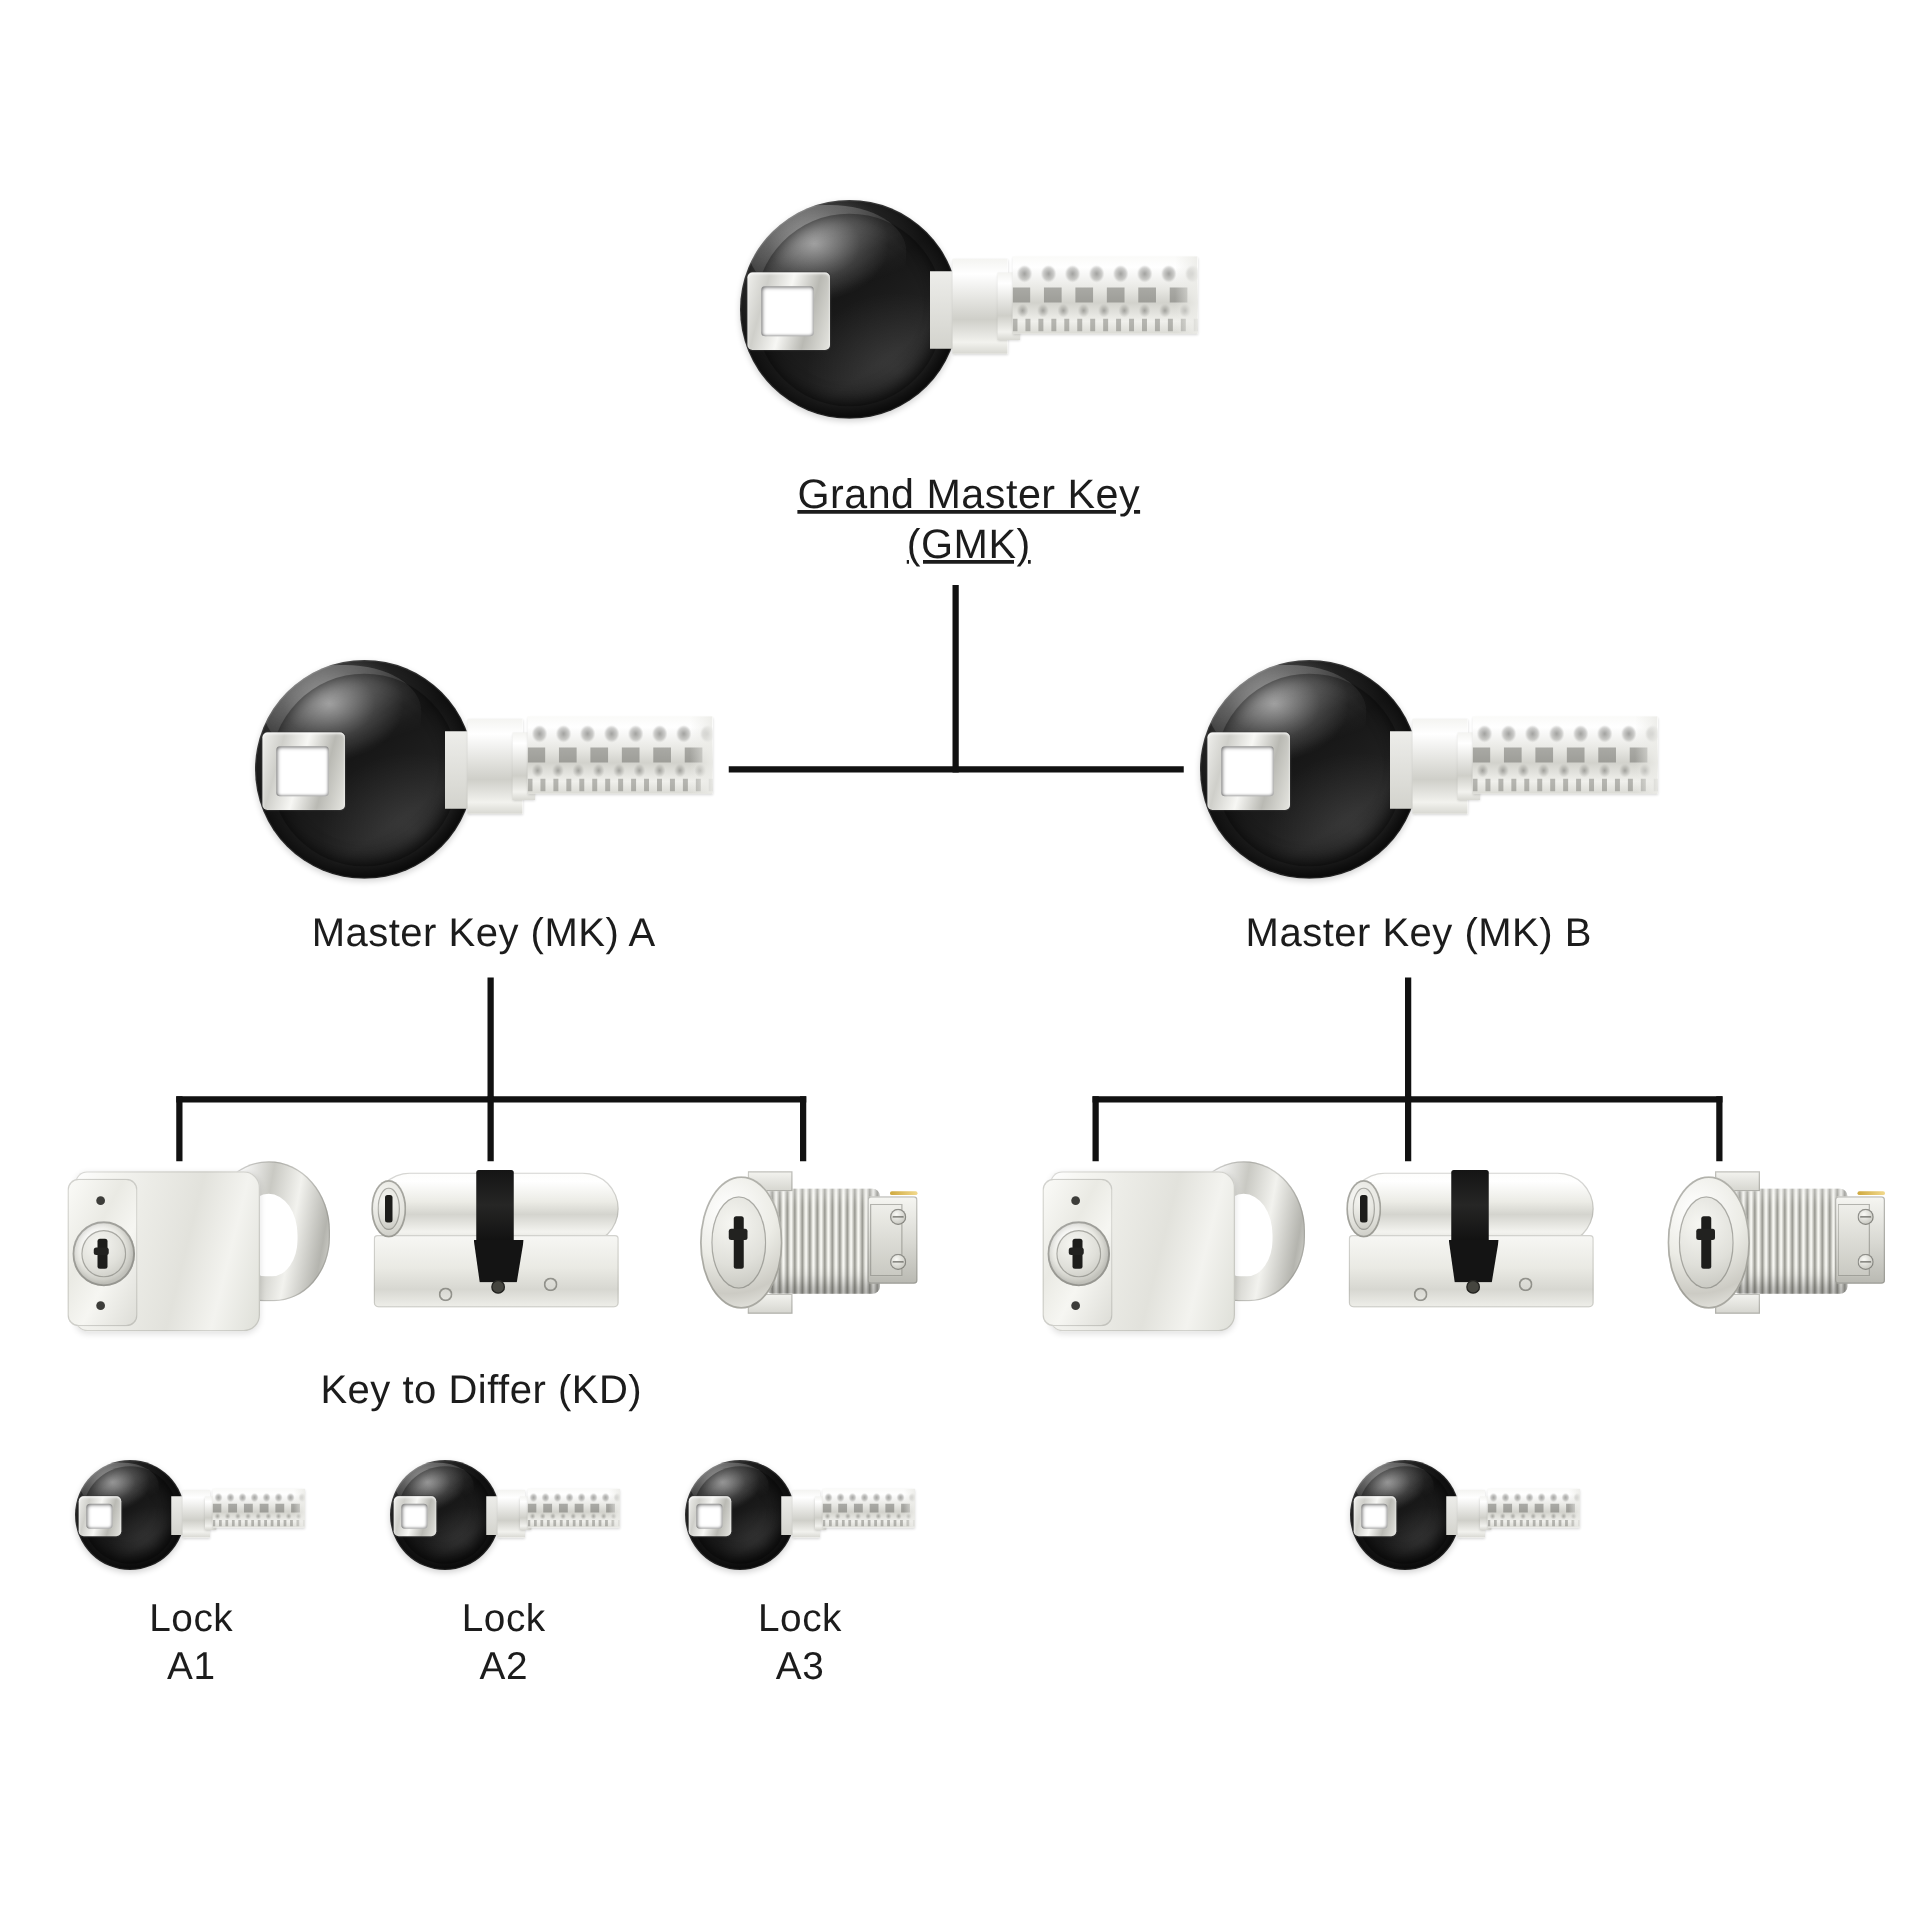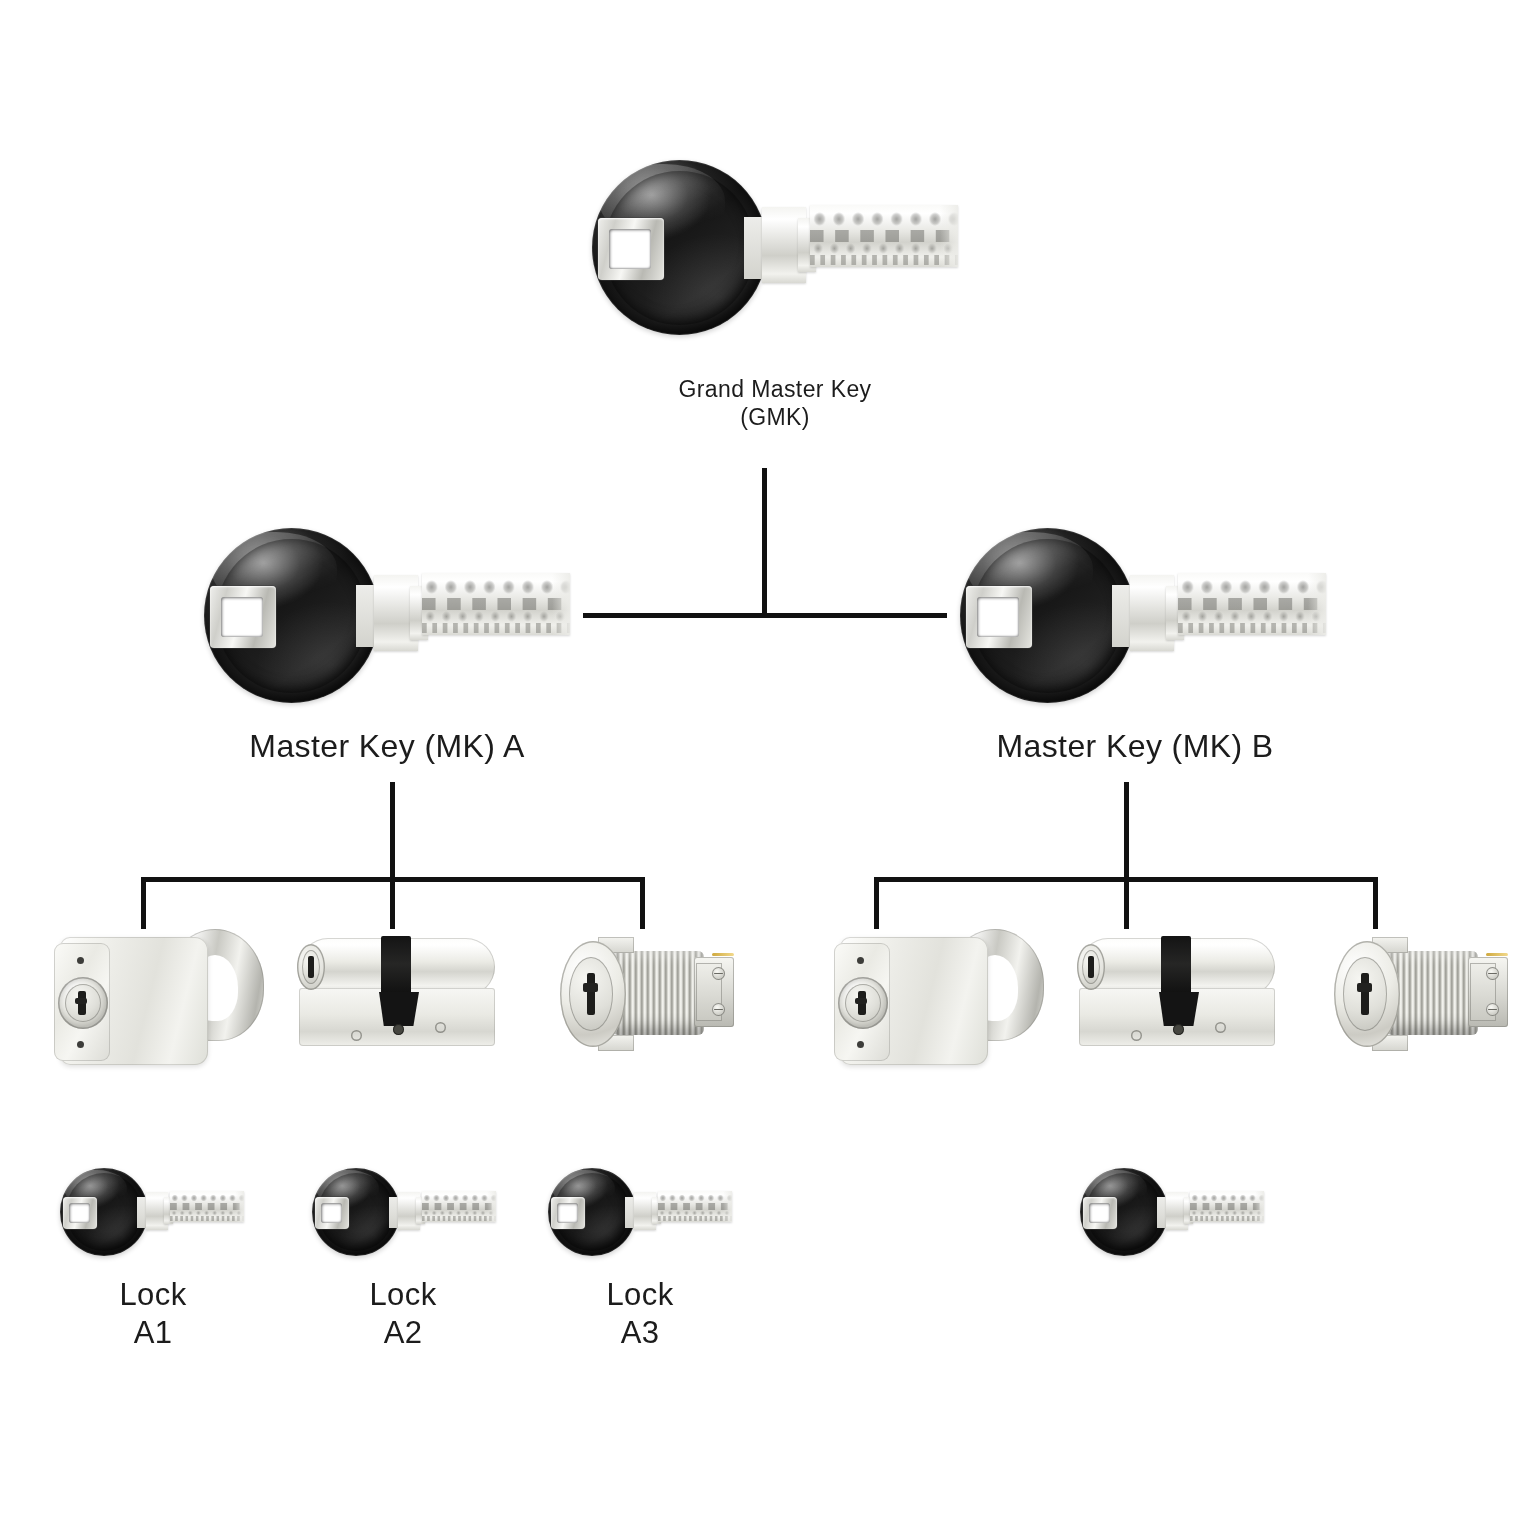--- a/index.html
+++ b/index.html
@@ -14,21 +14,21 @@
   .label{
     position:absolute;
     text-align:center;
     font-weight:300;
     color:#1c1c1c;
     letter-spacing:0.4px;
     line-height:1.22;
     white-space:pre-line;
     font-family:"Liberation Sans", sans-serif;
   }
-  .lbl-lg{font-size:23px;}
+  .lbl-lg{font-size:33px;text-decoration:underline;}
   .lbl-md{font-size:32px;}
   .lbl-sm{font-size:31px;}
 
   
   .ln{position:absolute;background:#111;}
   .ln-v{width:5px;}
   .ln-h{height:5px;}
 
   
   .key{position:absolute;}
@@ -368,20 +368,21 @@
     <div class="sc" style="left:156px;top:68px;width:13px;height:13px;"></div>
     <div class="pin" style="left:156px;top:18px;width:22px;"></div>
     <div class="tab" style="left:42px;top:2px;width:36px;height:16px;"></div>
     <div class="tab" style="left:42px;top:100px;width:36px;height:16px;"></div>
     <div class="flange" style="left:4px;top:6px;width:66px;height:106px;"></div>
     <div class="cylface" style="left:13px;top:22px;width:44px;height:74px;"></div>
     <div class="keyway" style="left:31px;top:38px;width:8px;height:42px;"></div>
     <div class="keyway kw2" style="left:27px;top:48px;width:15px;height:9px;"></div>
   </div>
 
+  <div class="label lbl-md" style="left:150px;top:1092px;width:470px;">Key to Differ (KD)</div>
 
   <div class="padlock" style="left:828px;top:925px;width:215px;height:140px;">
     <div class="shackle" style="left:118px;top:4px;width:98px;height:112px;">
       <div class="cut" style="left:26px;top:26px;width:46px;height:66px;"></div>
     </div>
     <div class="body" style="left:12px;top:12px;width:148px;height:128px;"></div>
     <div class="face" style="left:6px;top:18px;width:56px;height:118px;"></div>
     <div class="screw" style="left:29px;top:32px;width:7px;height:7px;"></div>
     <div class="screw" style="left:29px;top:116px;width:7px;height:7px;"></div>
     <div class="cylring" style="left:10px;top:52px;width:50px;height:52px;"></div>

